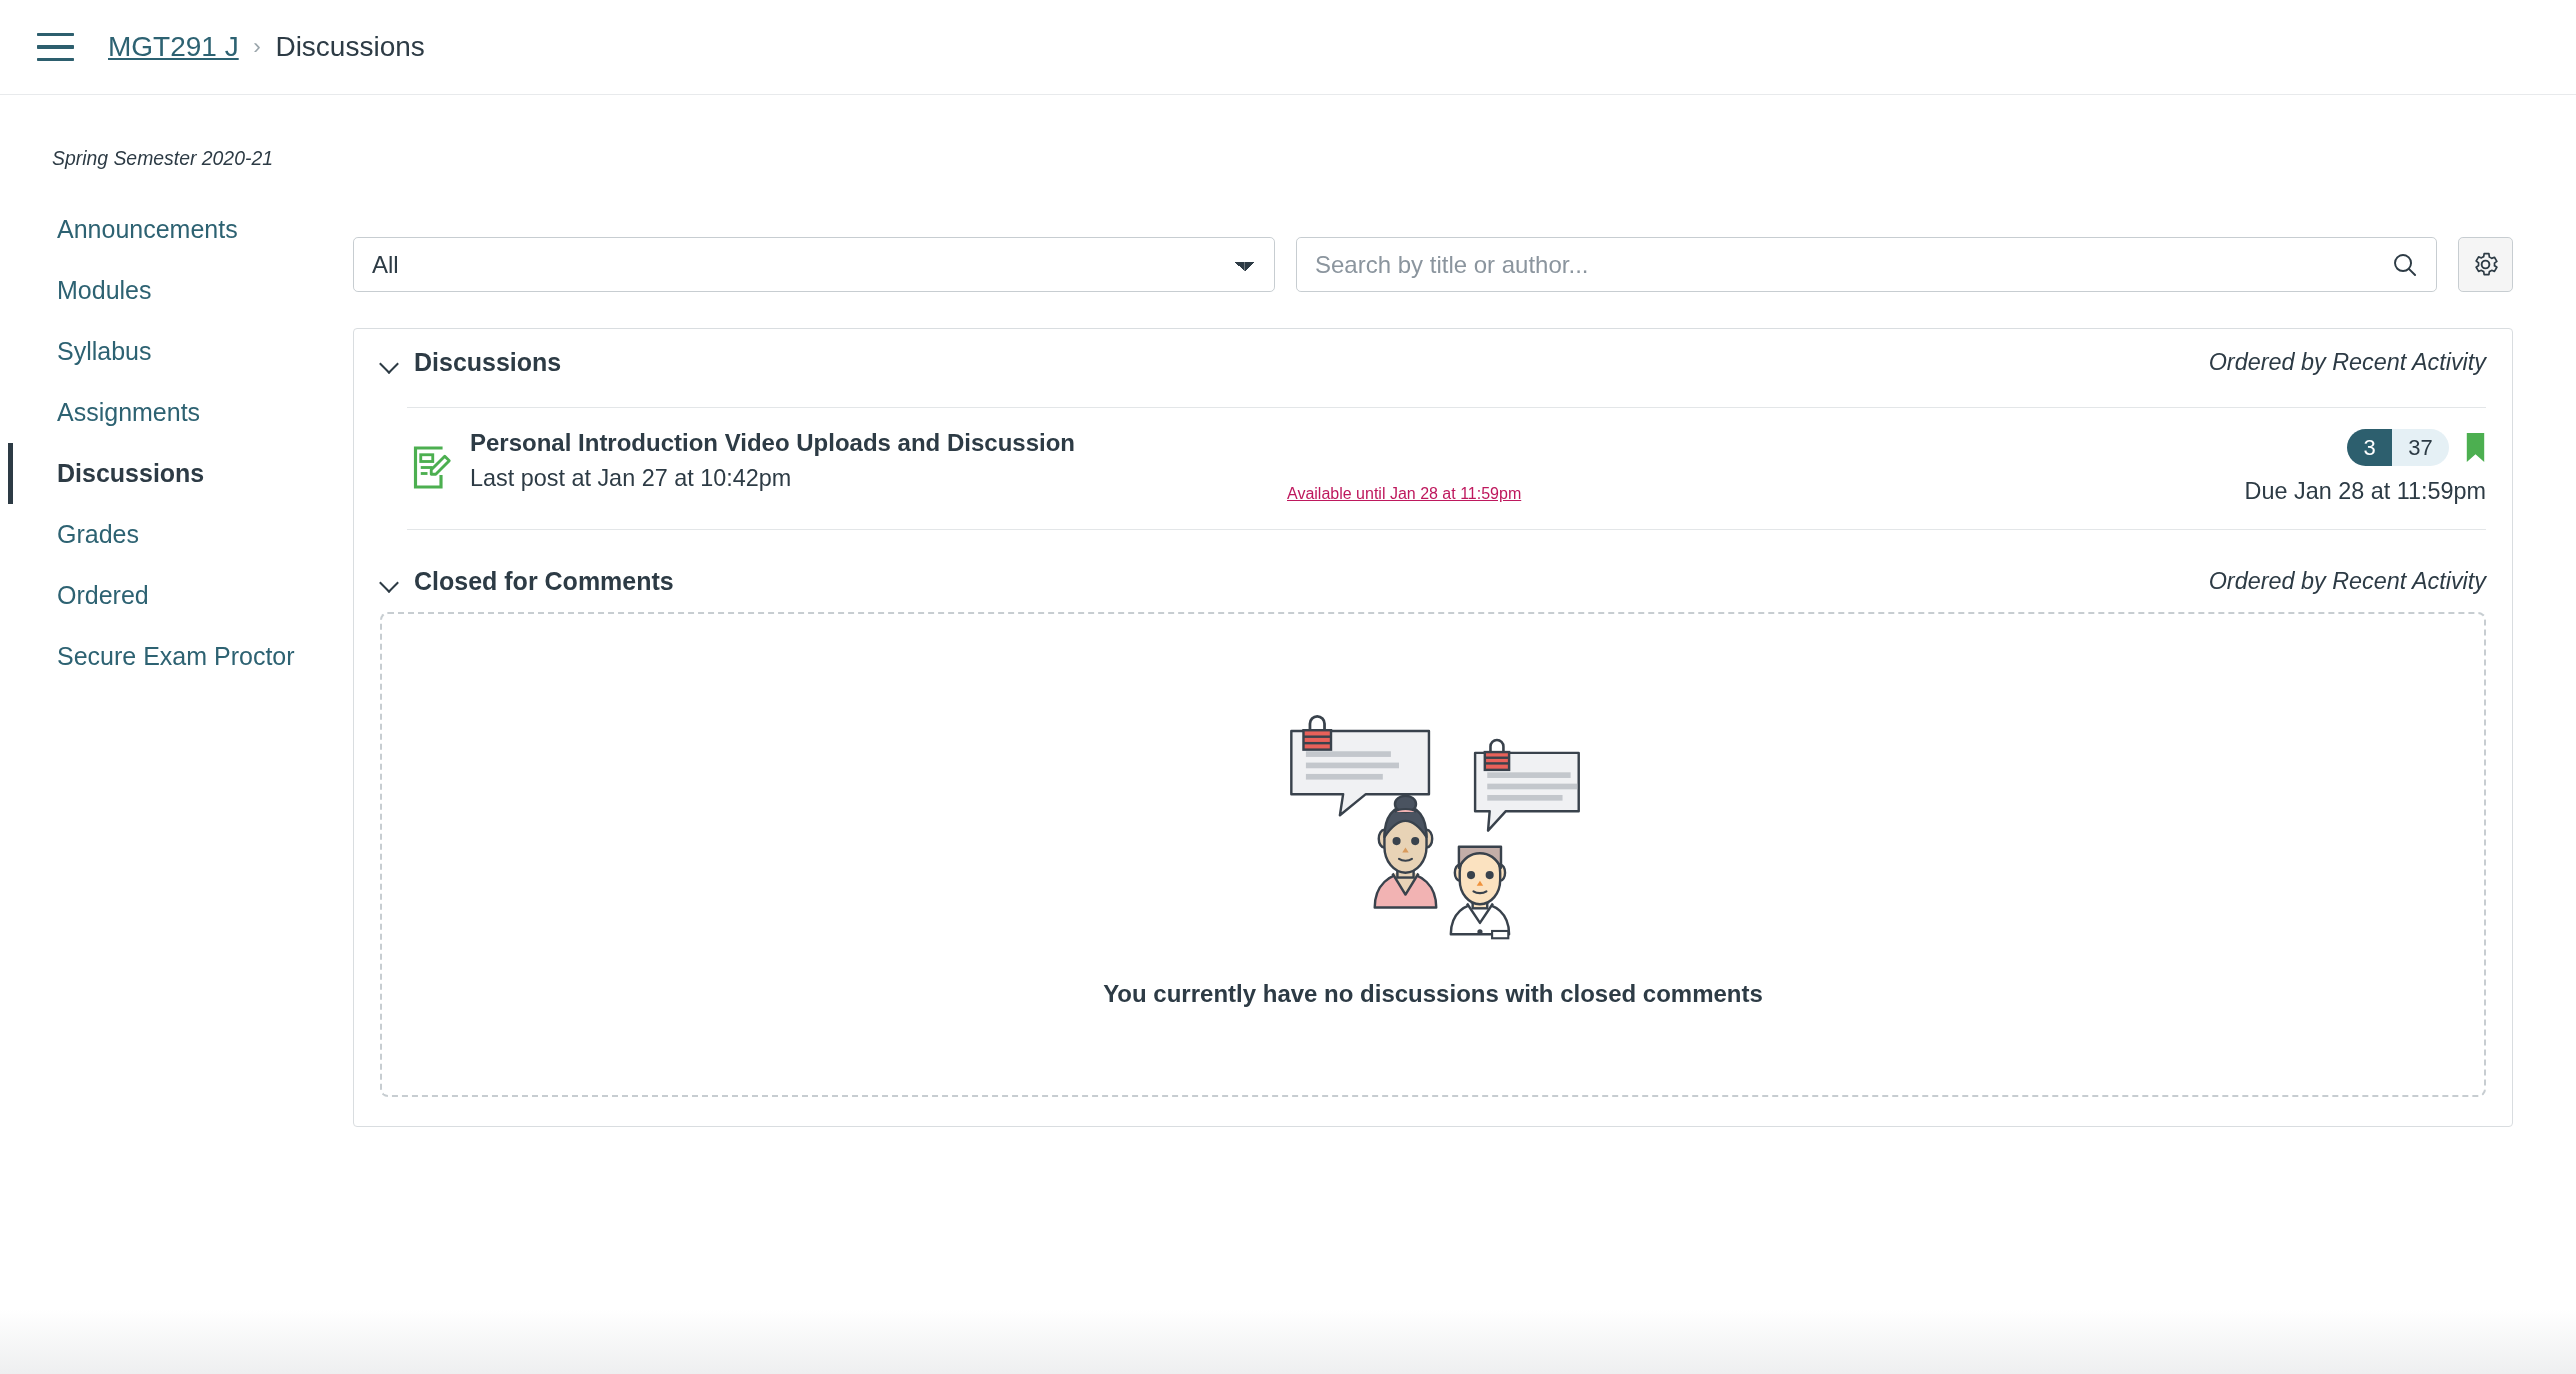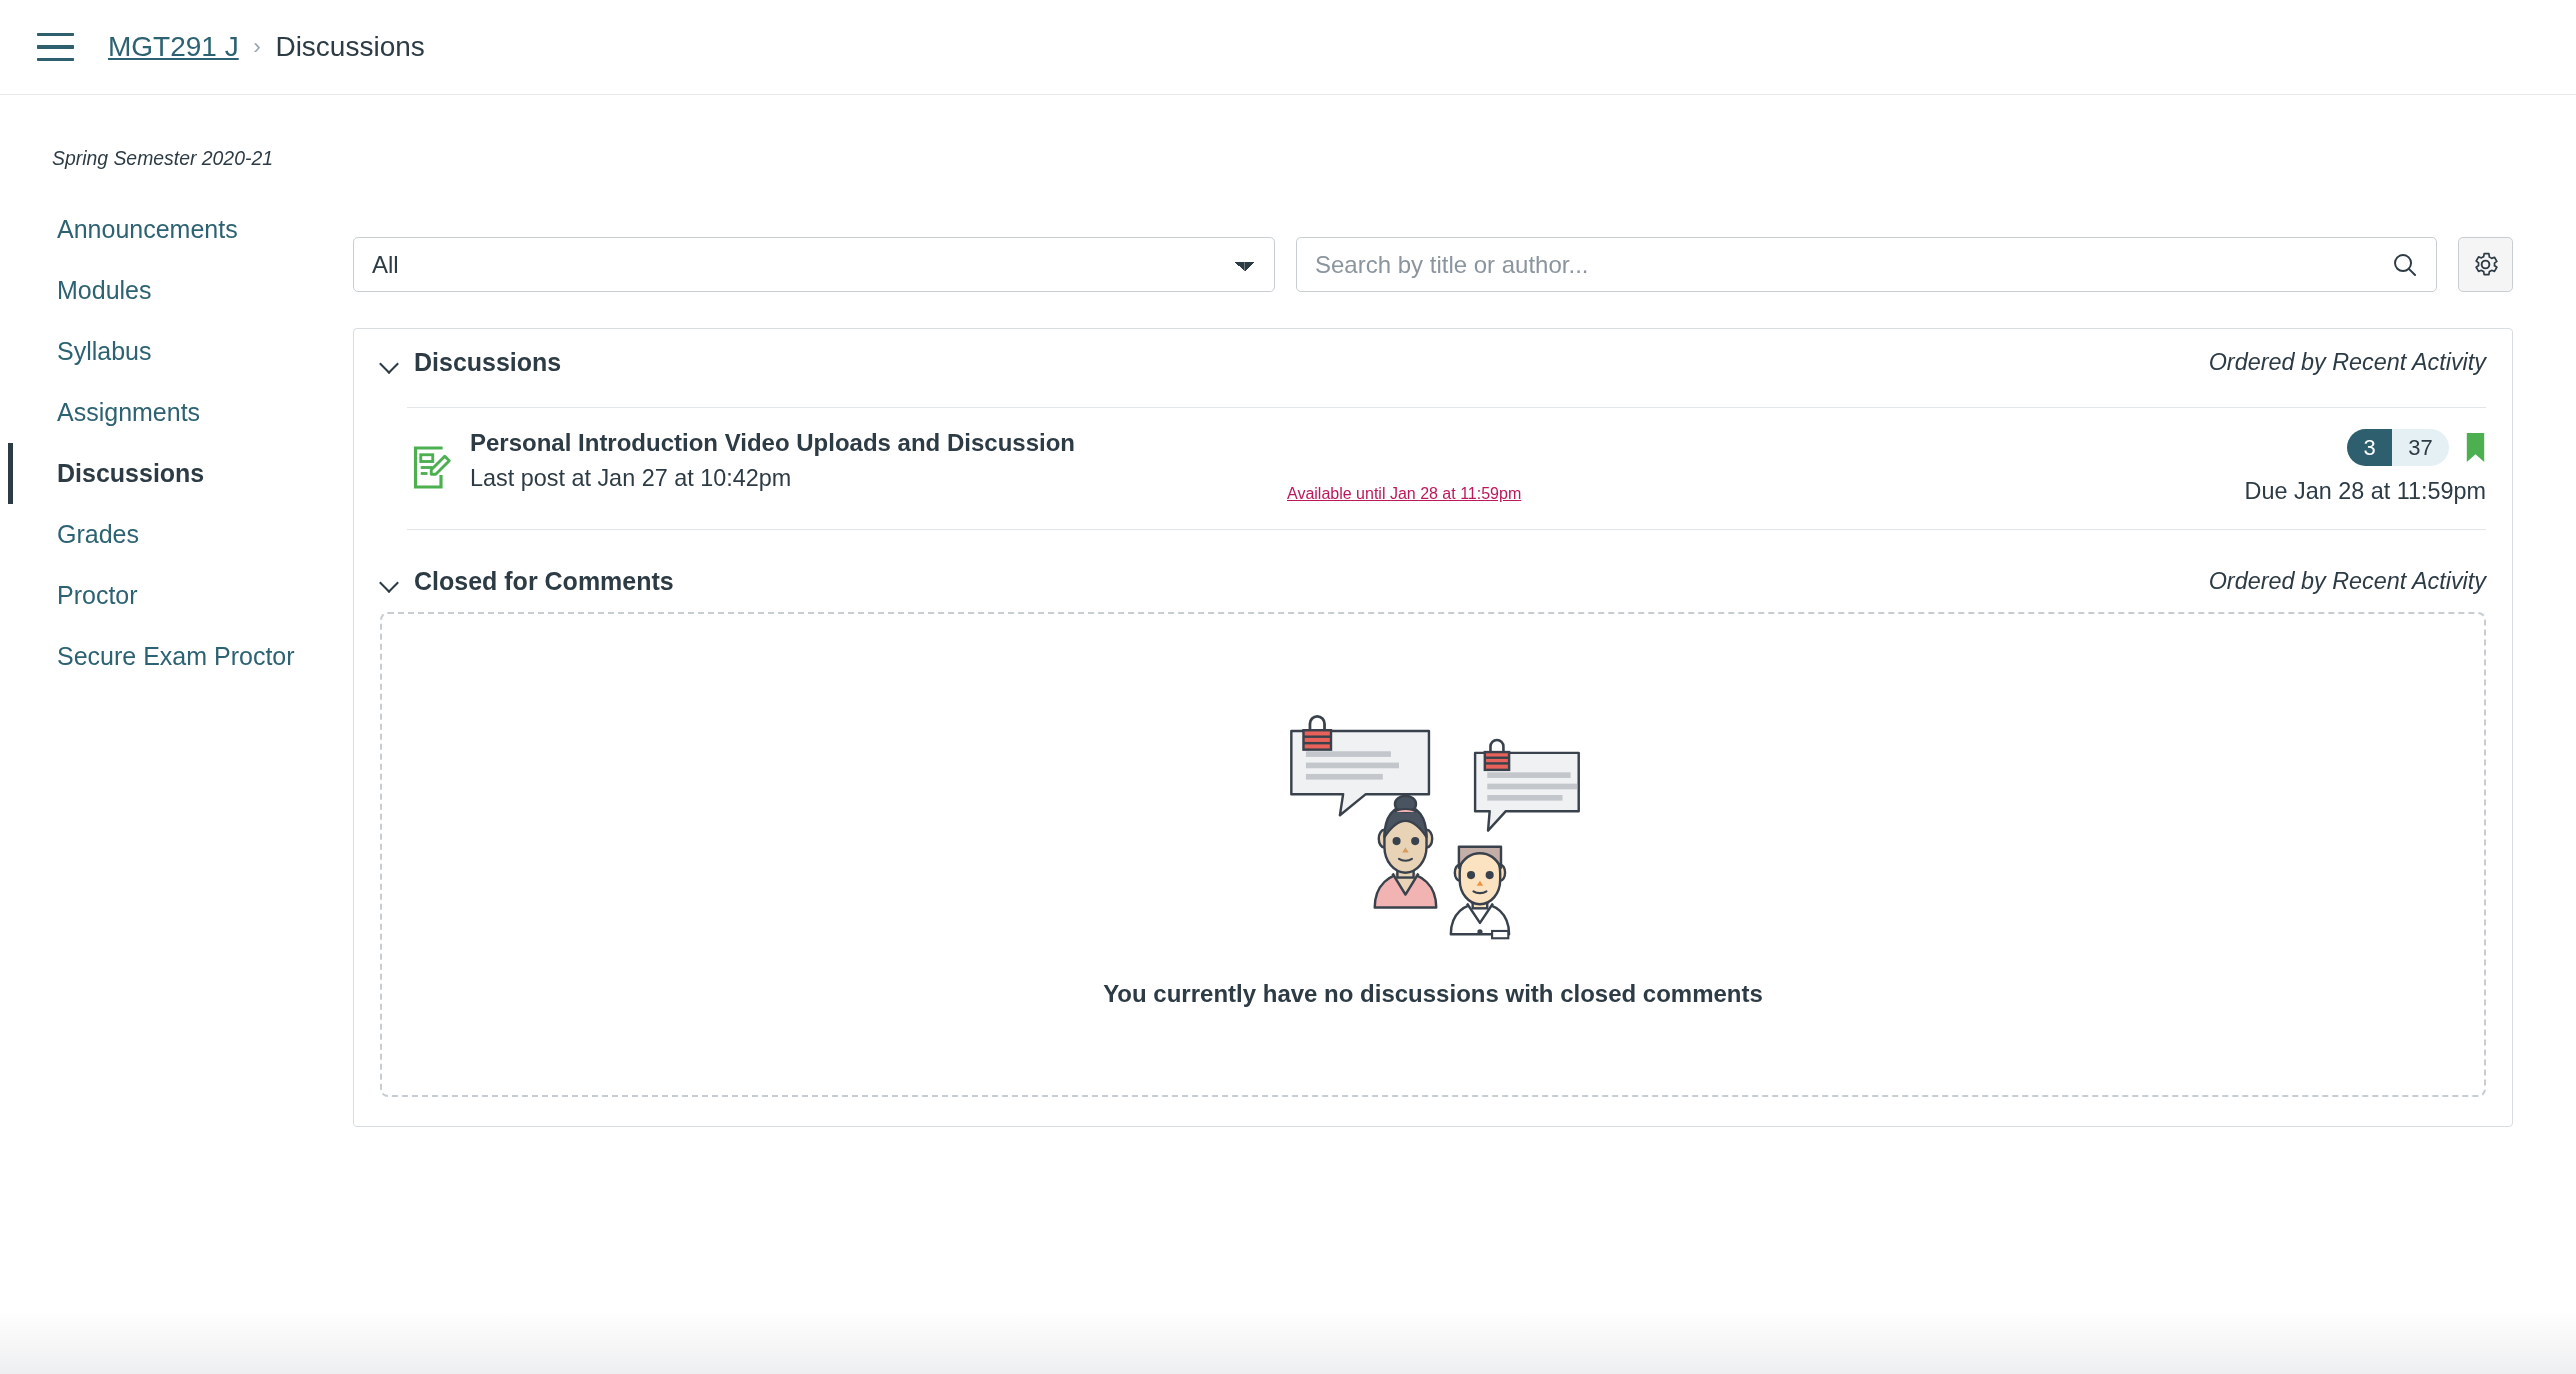--- a/index.html
+++ b/index.html
@@ -328,21 +328,21 @@
 
   <nav class="coursenav">
     <div class="term">Spring Semester 2020-21</div>
 
     <a class="nav-item" href="#">Announcements</a>
     <a class="nav-item" href="#">Modules</a>
     <a class="nav-item" href="#">Syllabus</a>
     <a class="nav-item" href="#">Assignments</a>
     <a class="nav-item active" href="#">Discussions</a>
     <a class="nav-item" href="#">Grades</a>
-    <a class="nav-item" href="#">Proctor</a>
+    <a class="nav-item" href="#">Ordered</a>
     <a class="nav-item" href="#">Secure Exam Proctor</a>
   </nav>
 
   <main class="main">
 
     <div class="toolbar">
       <select class="filter-select">
         <option>All</option>
         <option>Unread</option>
       </select>

